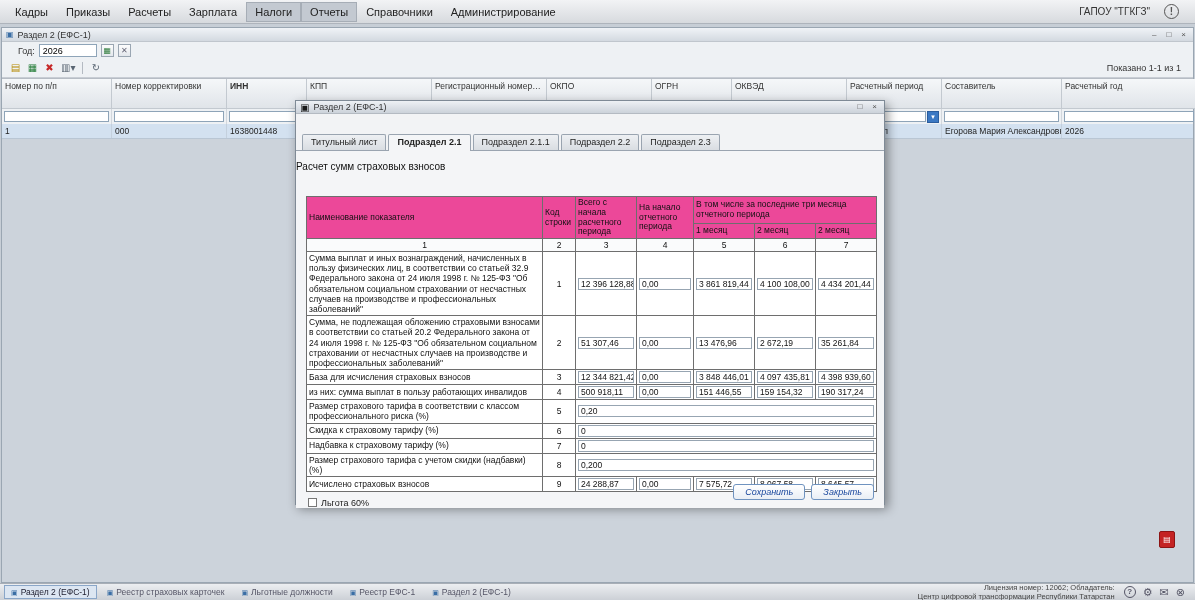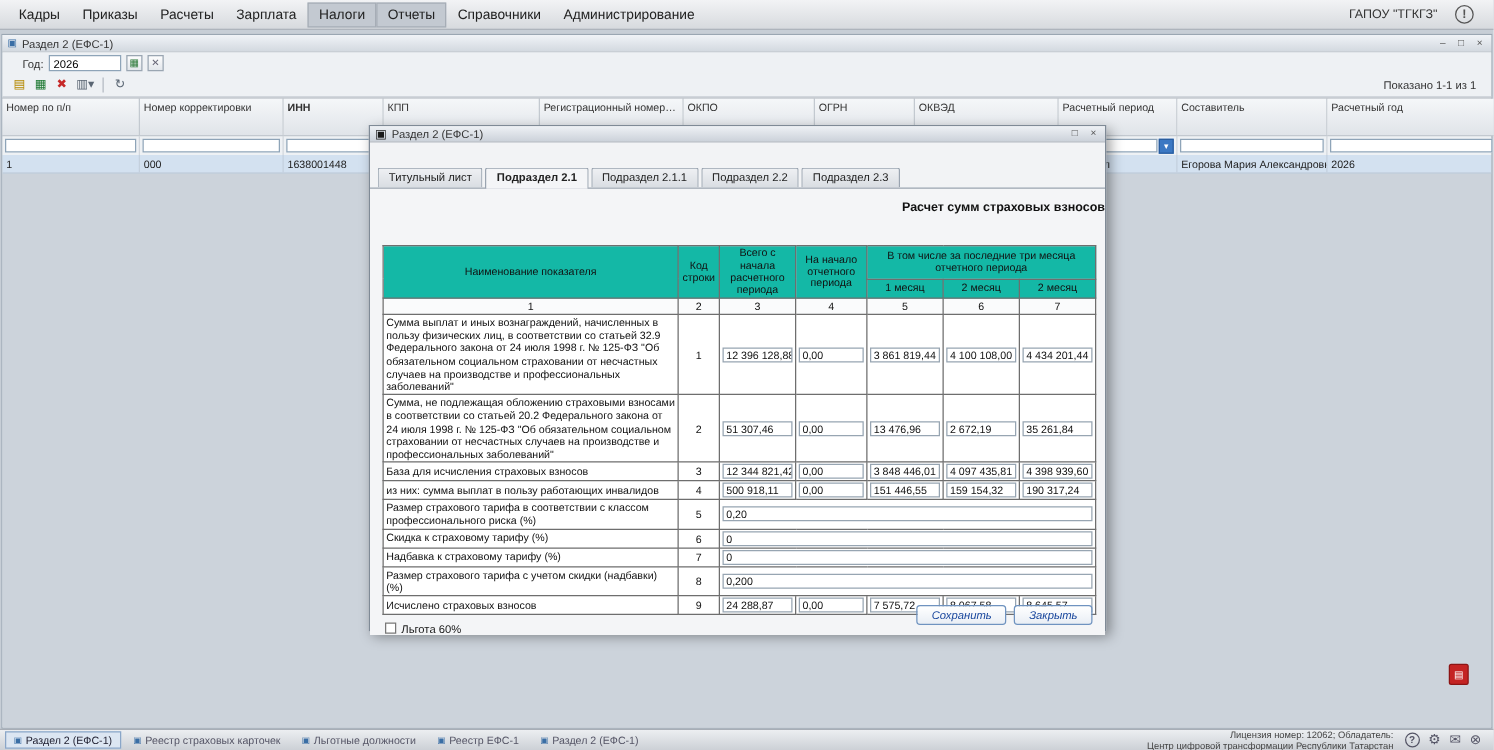--- a/index.html
+++ b/index.html
@@ -77,26 +77,26 @@
   .modal-title { font-size:9px; color:#333; }
   .modal-titlebar .spacer { flex:1; }
 
   .tabs { display:flex; gap:2px; padding:20px 6px 0; }
   .tab { font-size:9px; padding:2px 8px 3px; border:1px solid #9aa4b0; border-bottom:none;
     border-radius:2px 2px 0 0; background:linear-gradient(#eef0f3,#d9dde2); color:#222;
     position:relative; cursor:default; white-space:nowrap; }
   .tab.active { background:#f4f5f7; font-weight:bold; z-index:2; margin-bottom:-1px; padding-bottom:4px; }
   .modal-content { flex:1; border-top:1px solid #9aa4b0; background:#f4f5f7; position:relative; }
 
-  .section-title { text-align:right; font-weight:bold; font-size:10px; margin:10px 0 24px; color:#111; }
+  .section-title { text-align:left; font-weight:normal; font-size:10px; margin:10px 0 24px; color:#111; }
 
   .calc-wrap { margin:0 10px; }
   table.calc { border-collapse:collapse; width:570px; table-layout:fixed; background:#fff; }
   table.calc th, table.calc td { border:1px solid #6e6e6e; font-size:8.5px; padding:1px 2px; color:#111; }
-  table.calc th { background:#14b8a6; font-weight:normal; text-align:center; vertical-align:middle; line-height:1.15; }
+  table.calc th { background:#ec4899; font-weight:normal; text-align:left; vertical-align:middle; line-height:1.15; }
   tr.num-row td { text-align:center; height:13px; background:#fafbfc; }
   td.name-cell { font-size:8px; line-height:1.2; padding:2px 3px; vertical-align:middle; }
   td.code-cell { text-align:center; vertical-align:middle; }
   td.val-cell { padding:2px; vertical-align:middle; }
   .inputbox { border:1px solid #97a5b2; background:#fff; height:12px; font-size:8.5px;
     line-height:11px; padding:0 2px; white-space:nowrap; overflow:hidden; }
 
   .cb-row { display:flex; align-items:center; gap:4px; margin:6px 0 0 12px; font-size:9px; }
   .cbbox { width:9px; height:9px; border:1px solid #777; background:#fff; display:inline-block; }
 

